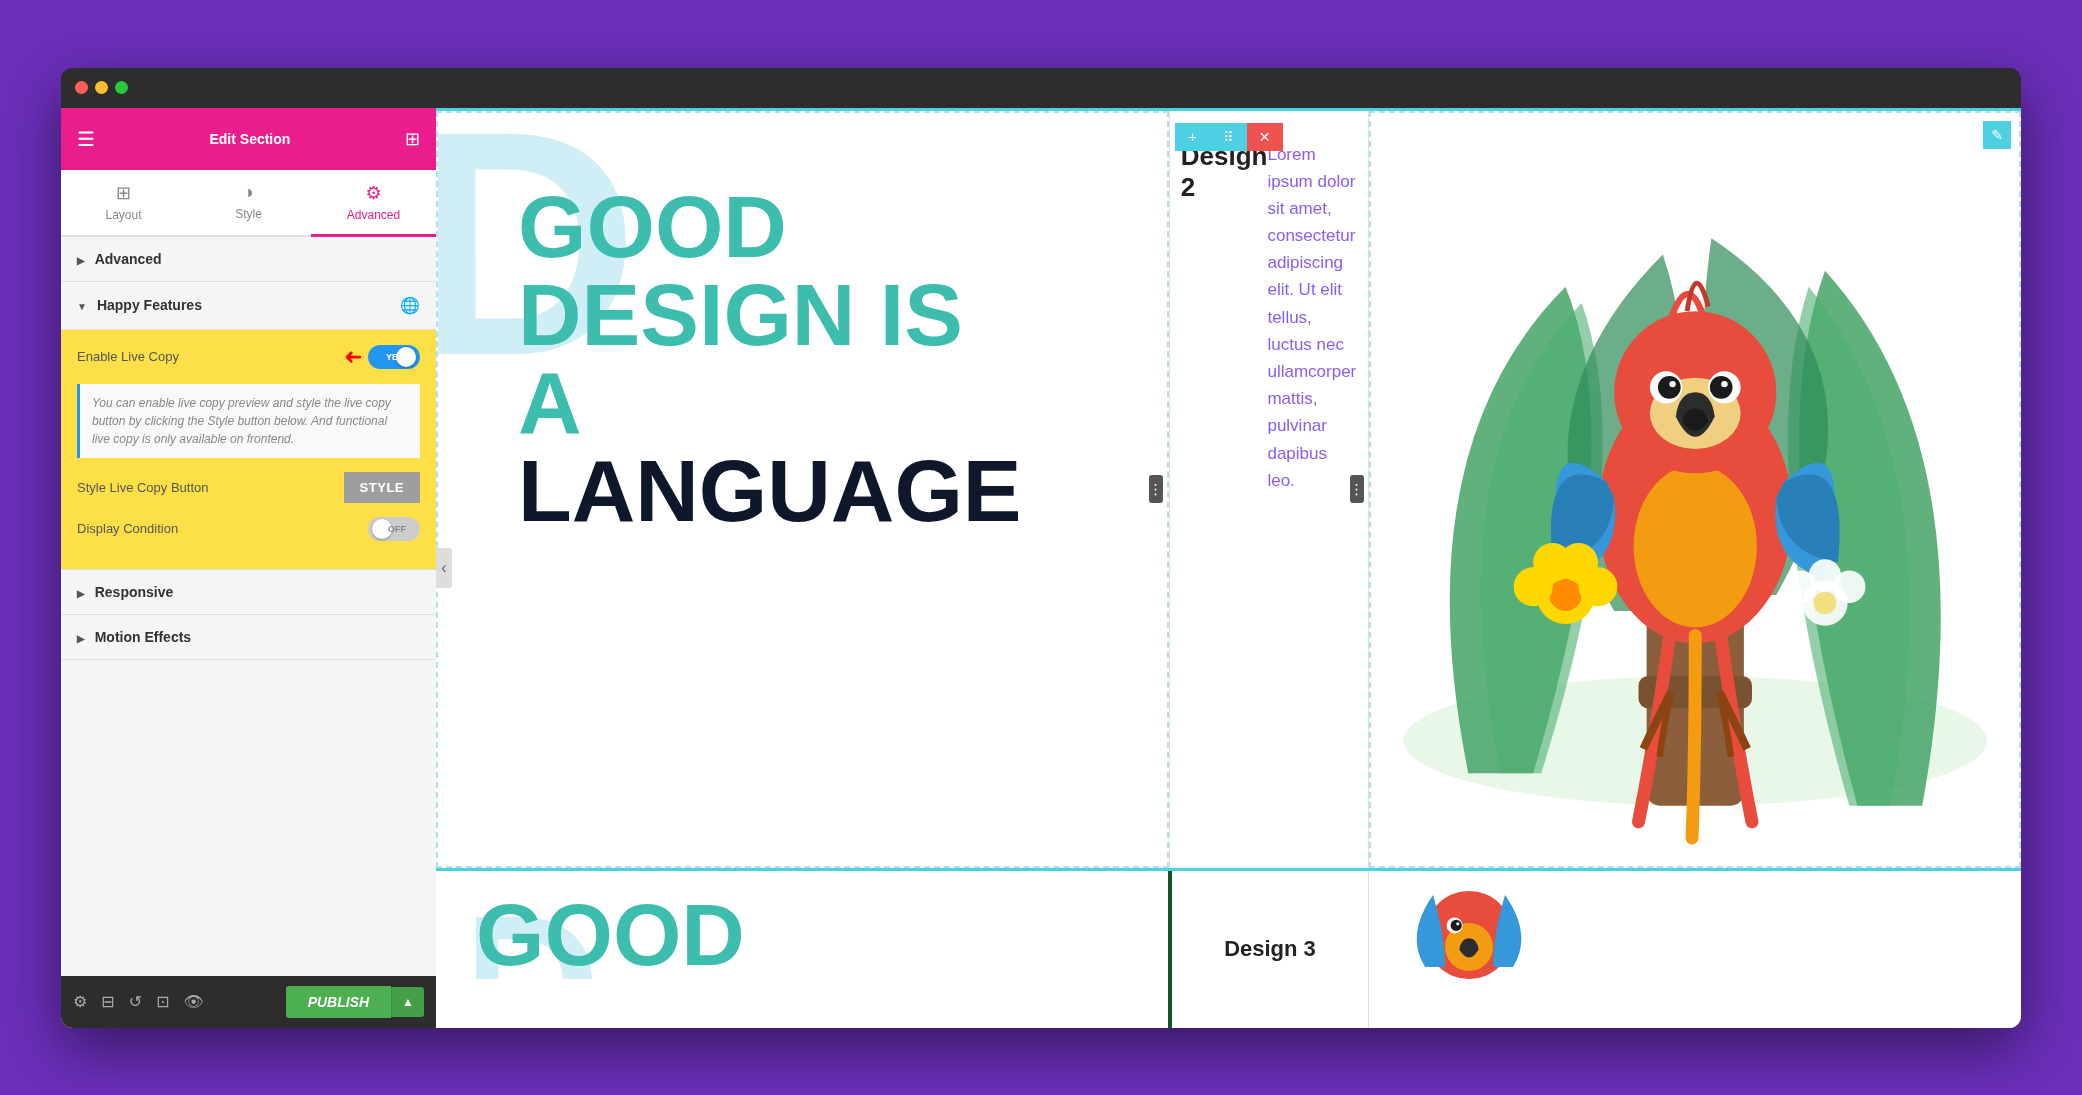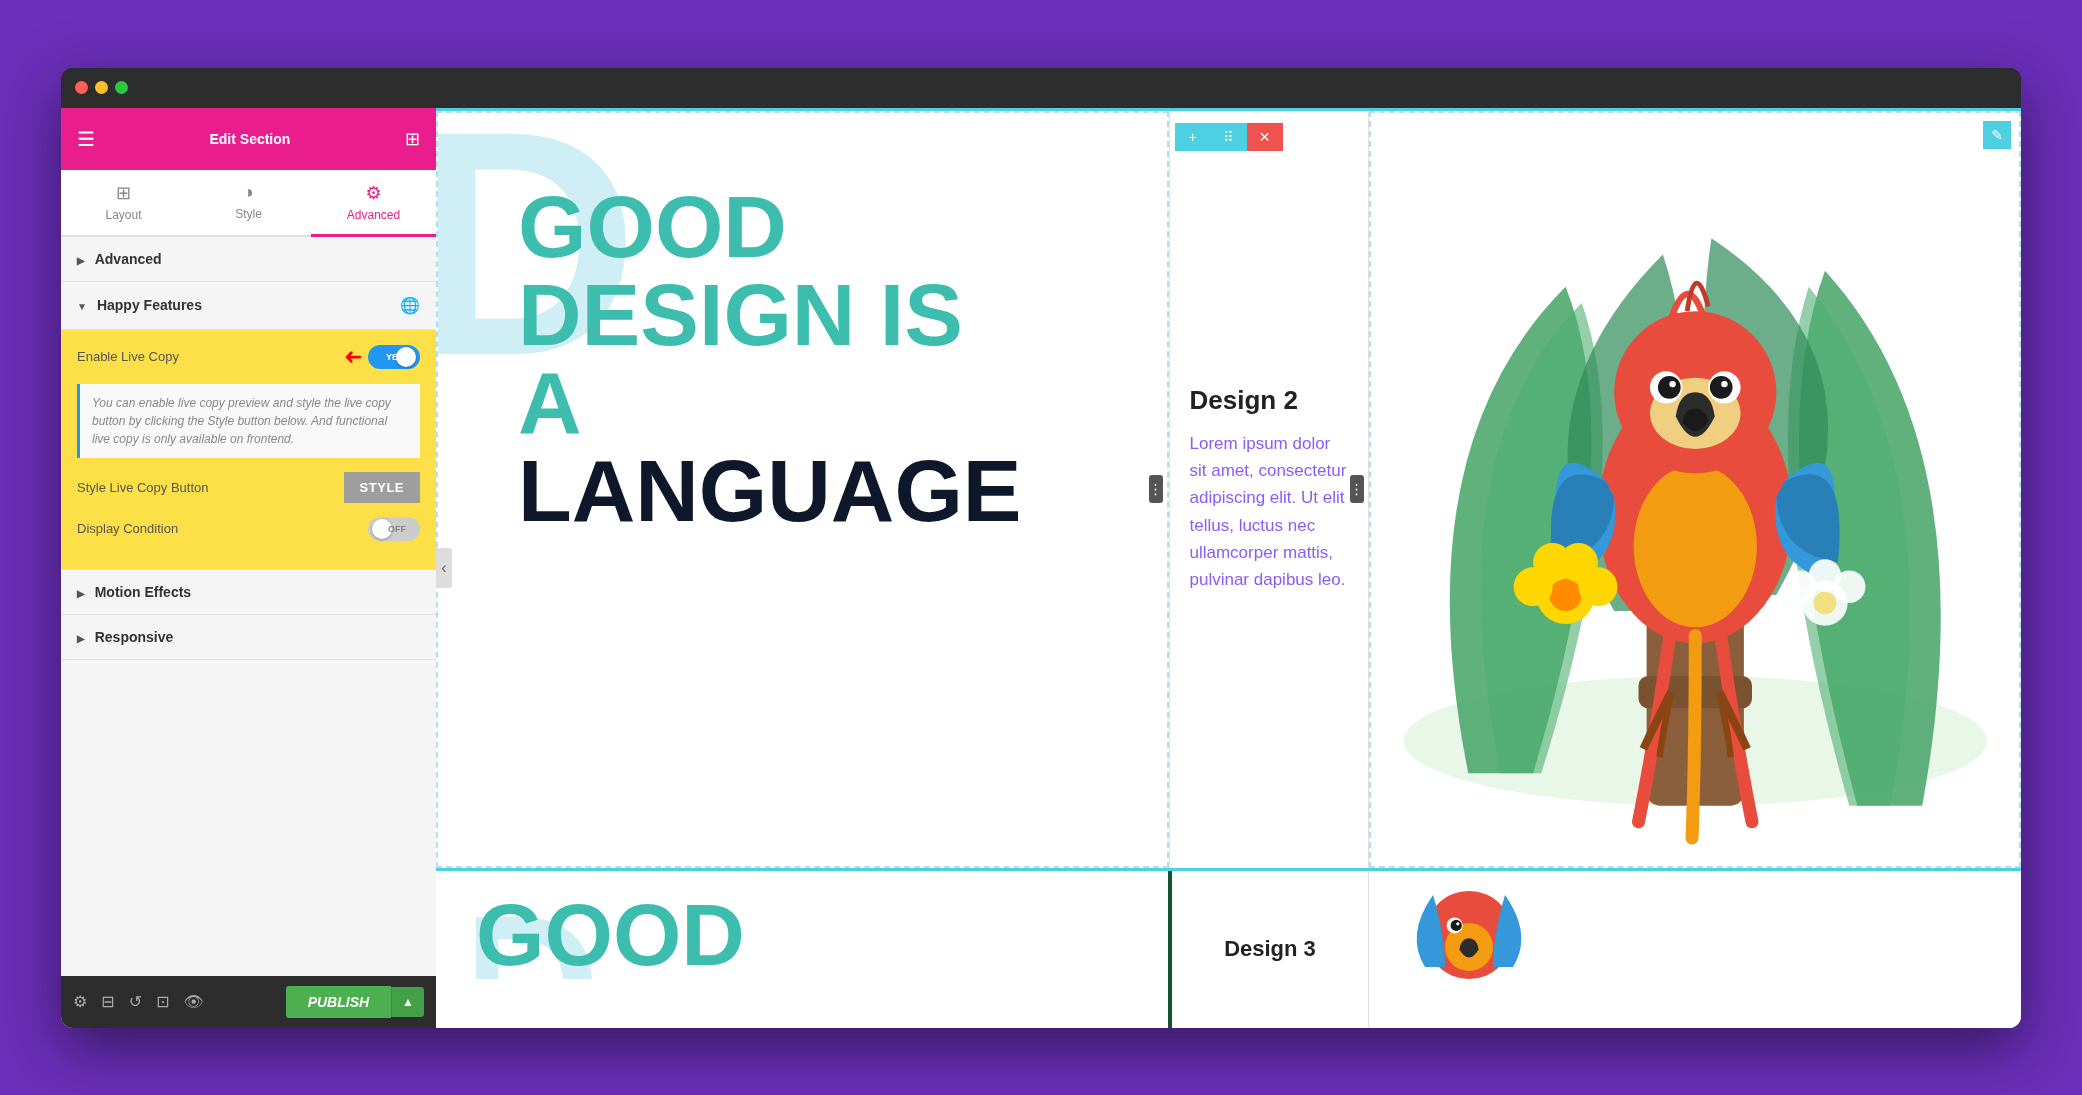--- a/index.html
+++ b/index.html
@@ -360,21 +360,21 @@
       padding: 30px 40px;
       overflow: hidden;
       border: 2px dashed #b0e0e8;
     }
     .canvas-col-middle {
       width: 200px;
       background: white;
       border-left: 1px solid #e0e0e0;
       border-right: 1px solid #e0e0e0;
       display: flex;
-      flex-direction: column;
+      flex-direction: row;
       align-items: flex-start;
       justify-content: center;
       padding: 30px 20px;
       position: relative;
     }
     .canvas-col-right {
       flex: 1;
       background: white;
       border: 2px dashed #b0e0e8;
       position: relative;
@@ -614,30 +614,30 @@
                 <span class="toggle-off-label">OFF</span>
               </div>
             </div>
           </div>
         </div>
 
         <div class="accordion-section">
           <div class="accordion-header">
             <div class="accordion-header-left">
               <span class="chevron-right"></span>
-              <span>Motion Effects</span>
+              <span>Responsive</span>
             </div>
           </div>
         </div>
 
         <div class="accordion-section">
           <div class="accordion-header">
             <div class="accordion-header-left">
               <span class="chevron-right"></span>
-              <span>Responsive</span>
+              <span>Motion Effects</span>
             </div>
           </div>
         </div>
 
       </div>
 
       <div class="sidebar-footer">
         <div class="footer-icons">
           <span class="footer-icon">⚙</span>
           <span class="footer-icon">⊟</span>

